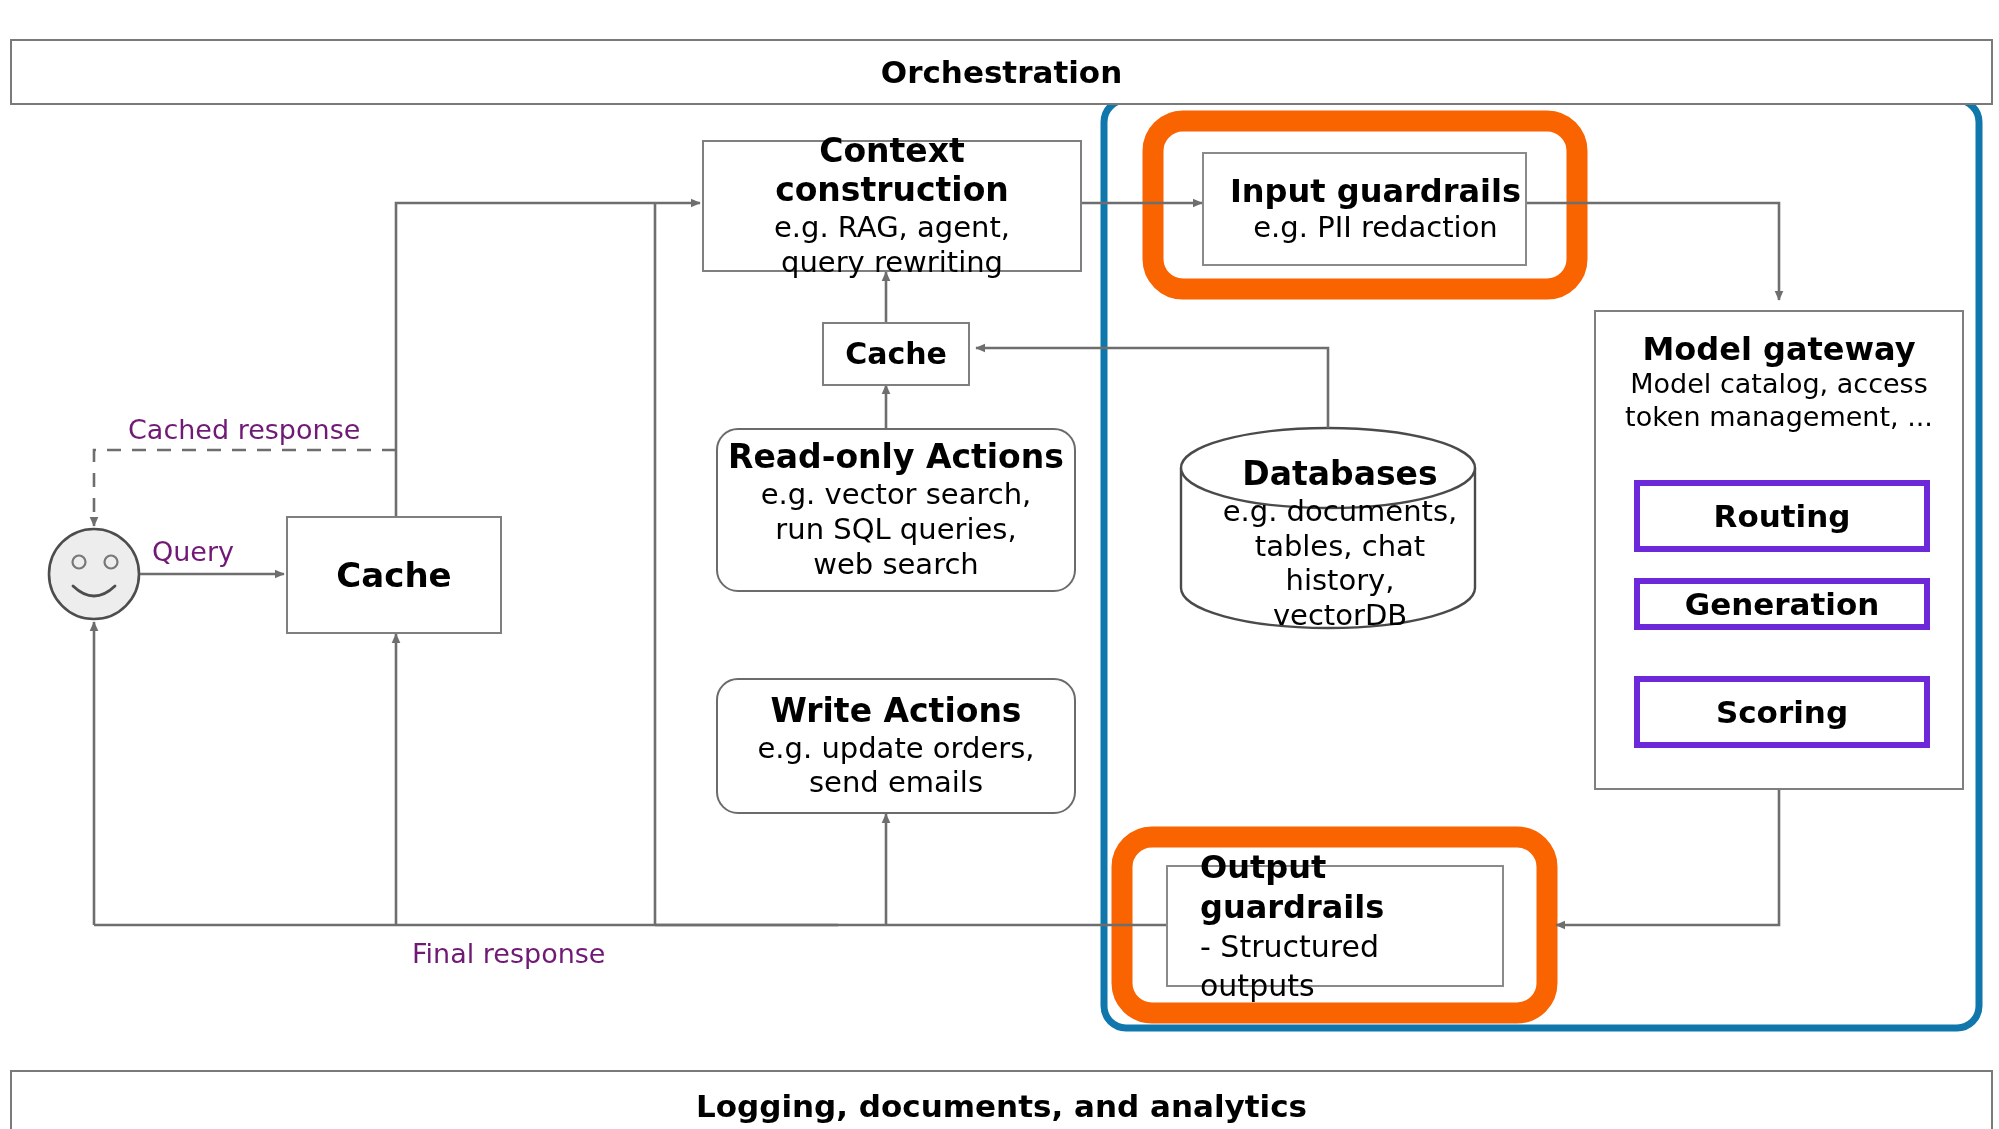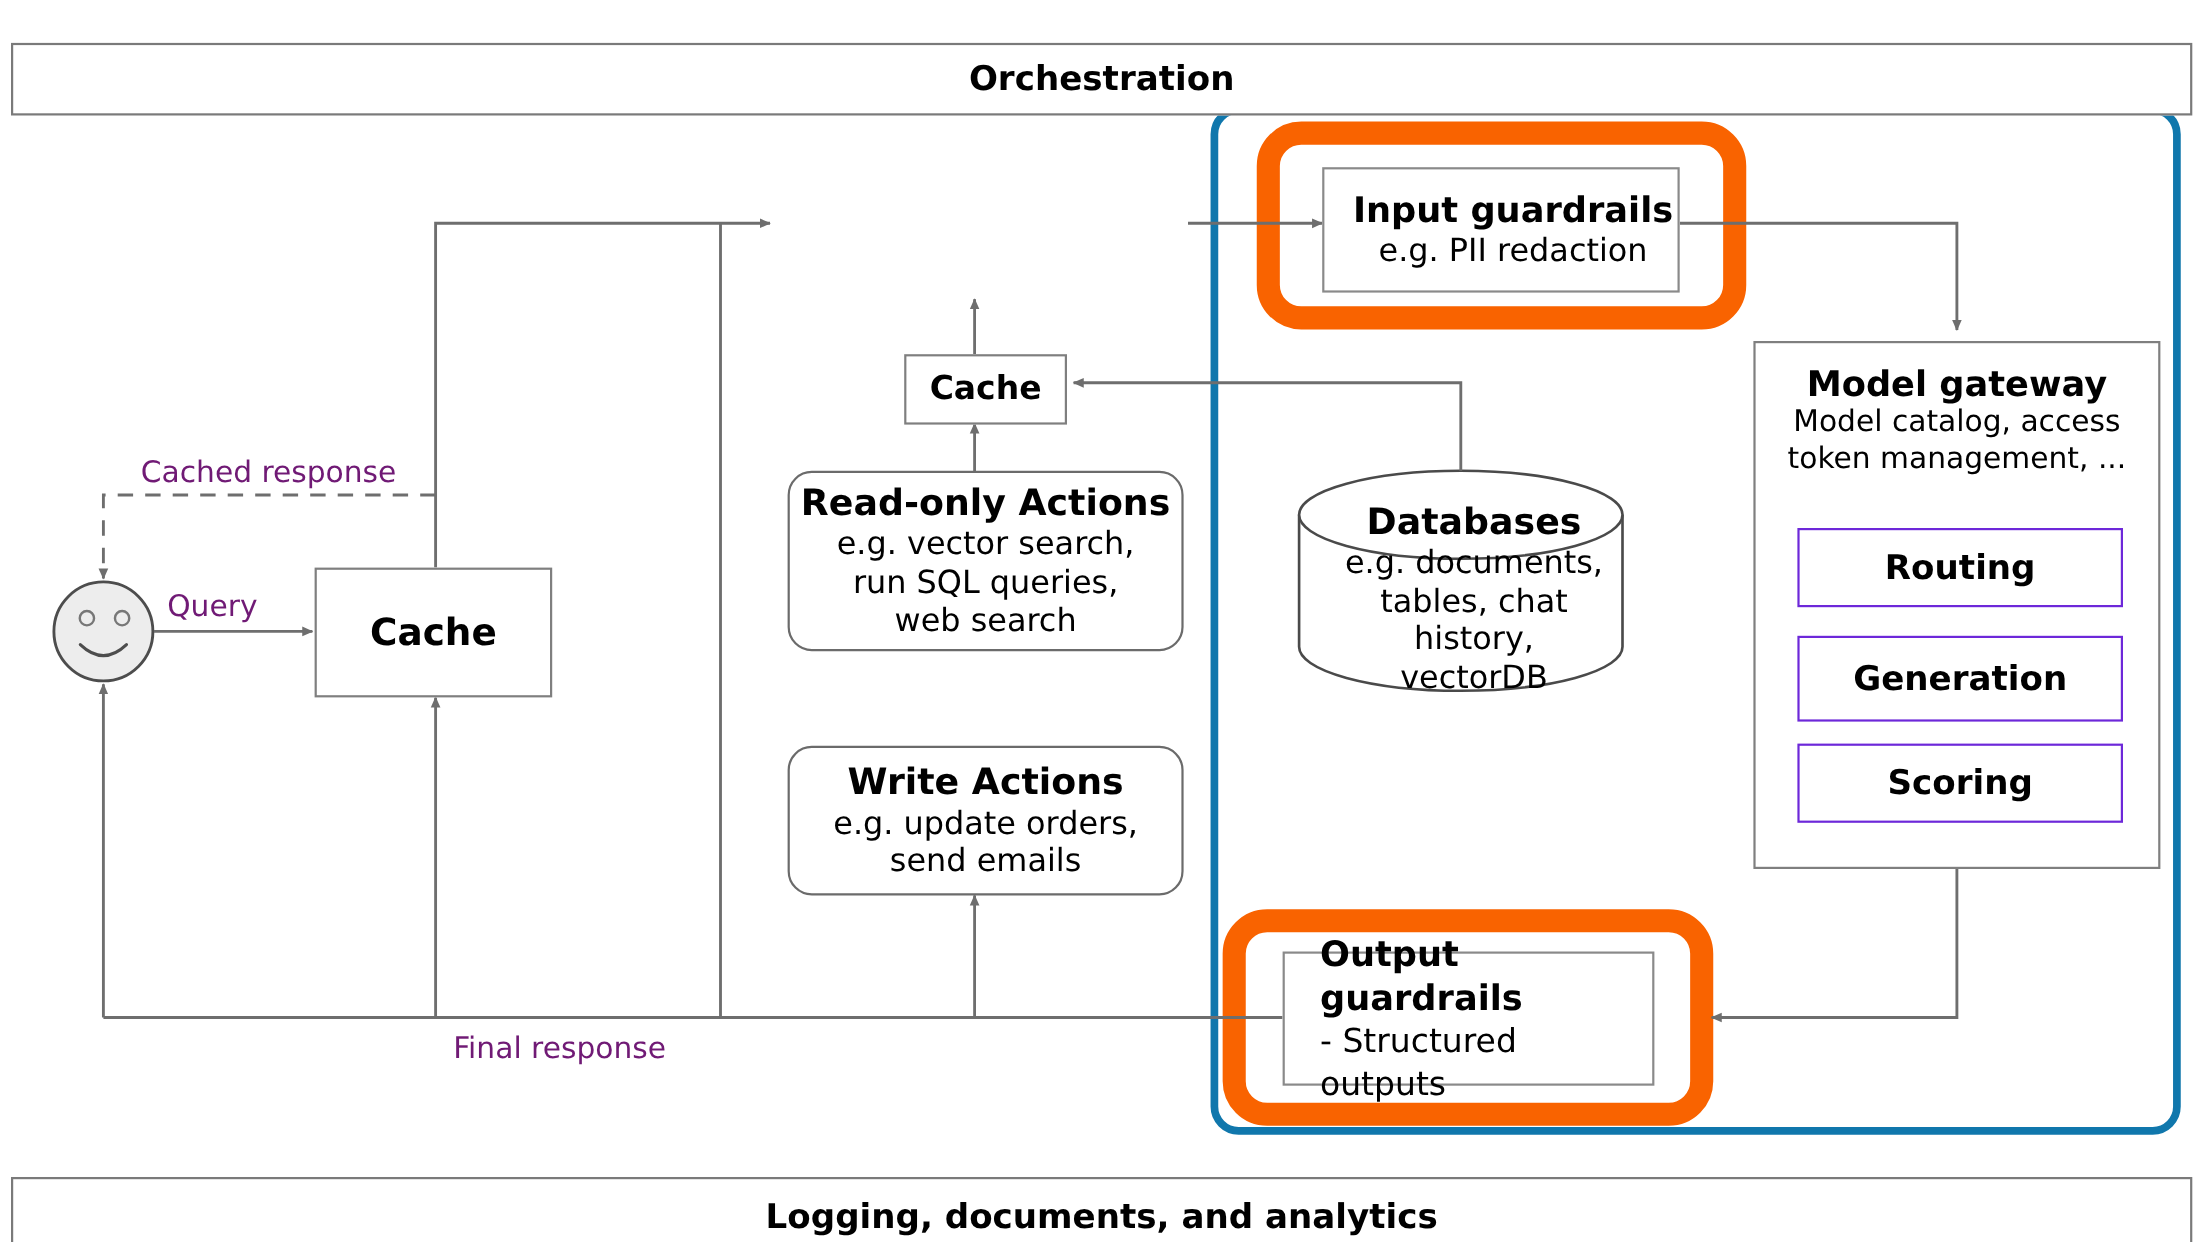--- a/index.html
+++ b/index.html
@@ -10,21 +10,21 @@
         align-items:center;justify-content:center;text-align:center;background:#fff;}
   .node .title{font-weight:700;line-height:1.18;}
   .node .sub{font-weight:400;line-height:1.2;}
   .band{border:2px solid #7a7a7a;background:#fff;display:flex;align-items:center;justify-content:center;margin-top:27px;}
   .band .btxt{font-weight:700;font-size:31px;color:#000;}
   .plainbox{border:2px solid #7f7f7f;}
   .roundbox{border:2px solid #6b6b6b;border-radius:22px;}
   .lbl{position:absolute;font-size:27px;color:#701a75;white-space:nowrap;}
   .gw-title{font-weight:700;font-size:32px;line-height:1.2;}
   .gw-sub{font-size:27px;line-height:1.22;}
-  .gwitem{position:absolute;box-sizing:border-box;border:2px solid #6d28d9;background:#fff;
+  .gwitem{position:absolute;box-sizing:border-box;border:6px solid #6d28d9;background:#fff;
           display:flex;align-items:center;justify-content:center;font-weight:700;font-size:31px;}
   .og-inner{position:absolute;box-sizing:border-box;border:2px solid #8a8a8a;background:#fff;
             display:flex;flex-direction:column;justify-content:center;padding-left:32px;}
   .og-title{font-weight:700;font-size:32px;line-height:1.25;}
   .og-line{font-size:30px;line-height:1.3;}
 </style>
 </head>
 <body>
 
 <div id="stage">
@@ -98,20 +98,25 @@
   </div>
 
   <div class="node plainbox" style="left:286px;top:516px;width:216px;height:118px;">
     <span class="title" style="font-size:34px">Cache</span>
   </div>
 
   <div class="node plainbox" style="left:822px;top:322px;width:148px;height:64px;">
     <span class="title" style="font-size:30px">Cache</span>
   </div>
 
+  <div class="node plainbox" style="left:702px;top:140px;width:380px;height:132px;">
+    <span class="title" style="font-size:33px">Context construction</span>
+    <span class="sub" style="font-size:29px">e.g. RAG, agent,</span>
+    <span class="sub" style="font-size:29px">query rewriting</span>
+  </div>
 
   <div class="node roundbox" style="left:716px;top:428px;width:360px;height:164px;">
     <span class="title" style="font-size:33px">Read-only Actions</span>
     <span class="sub" style="font-size:29px">e.g. vector search,</span>
     <span class="sub" style="font-size:29px">run SQL queries,</span>
     <span class="sub" style="font-size:29px">web search</span>
   </div>
 
   <div class="node roundbox" style="left:716px;top:678px;width:360px;height:136px;">
     <span class="title" style="font-size:33px">Write Actions</span>
@@ -138,21 +143,21 @@
 
   <div class="node plainbox" style="left:1594px;top:310px;width:370px;height:480px;justify-content:flex-start;padding-top:18px;">
     <span class="gw-title">Model gateway</span>
     <span class="gw-sub">Model catalog, access</span>
     <span class="gw-sub">token management, ...</span>
   </div>
 
   <div class="gwitem" style="left:1634px;top:480px;width:296px;height:72px;">
     <span>Routing</span>
   </div>
-  <div class="gwitem" style="left:1634px;top:578px;width:296px;height:78px;">
+  <div class="gwitem" style="left:1634px;top:578px;width:296px;height:52px;">
     <span>Generation</span>
   </div>
   <div class="gwitem" style="left:1634px;top:676px;width:296px;height:72px;">
     <span>Scoring</span>
   </div>
 
   <span class="lbl" style="left:128px;top:414px;">Cached response</span>
   <span class="lbl" style="left:152px;top:536px;">Query</span>
   <span class="lbl" style="left:412px;top:938px;">Final response</span>
 

